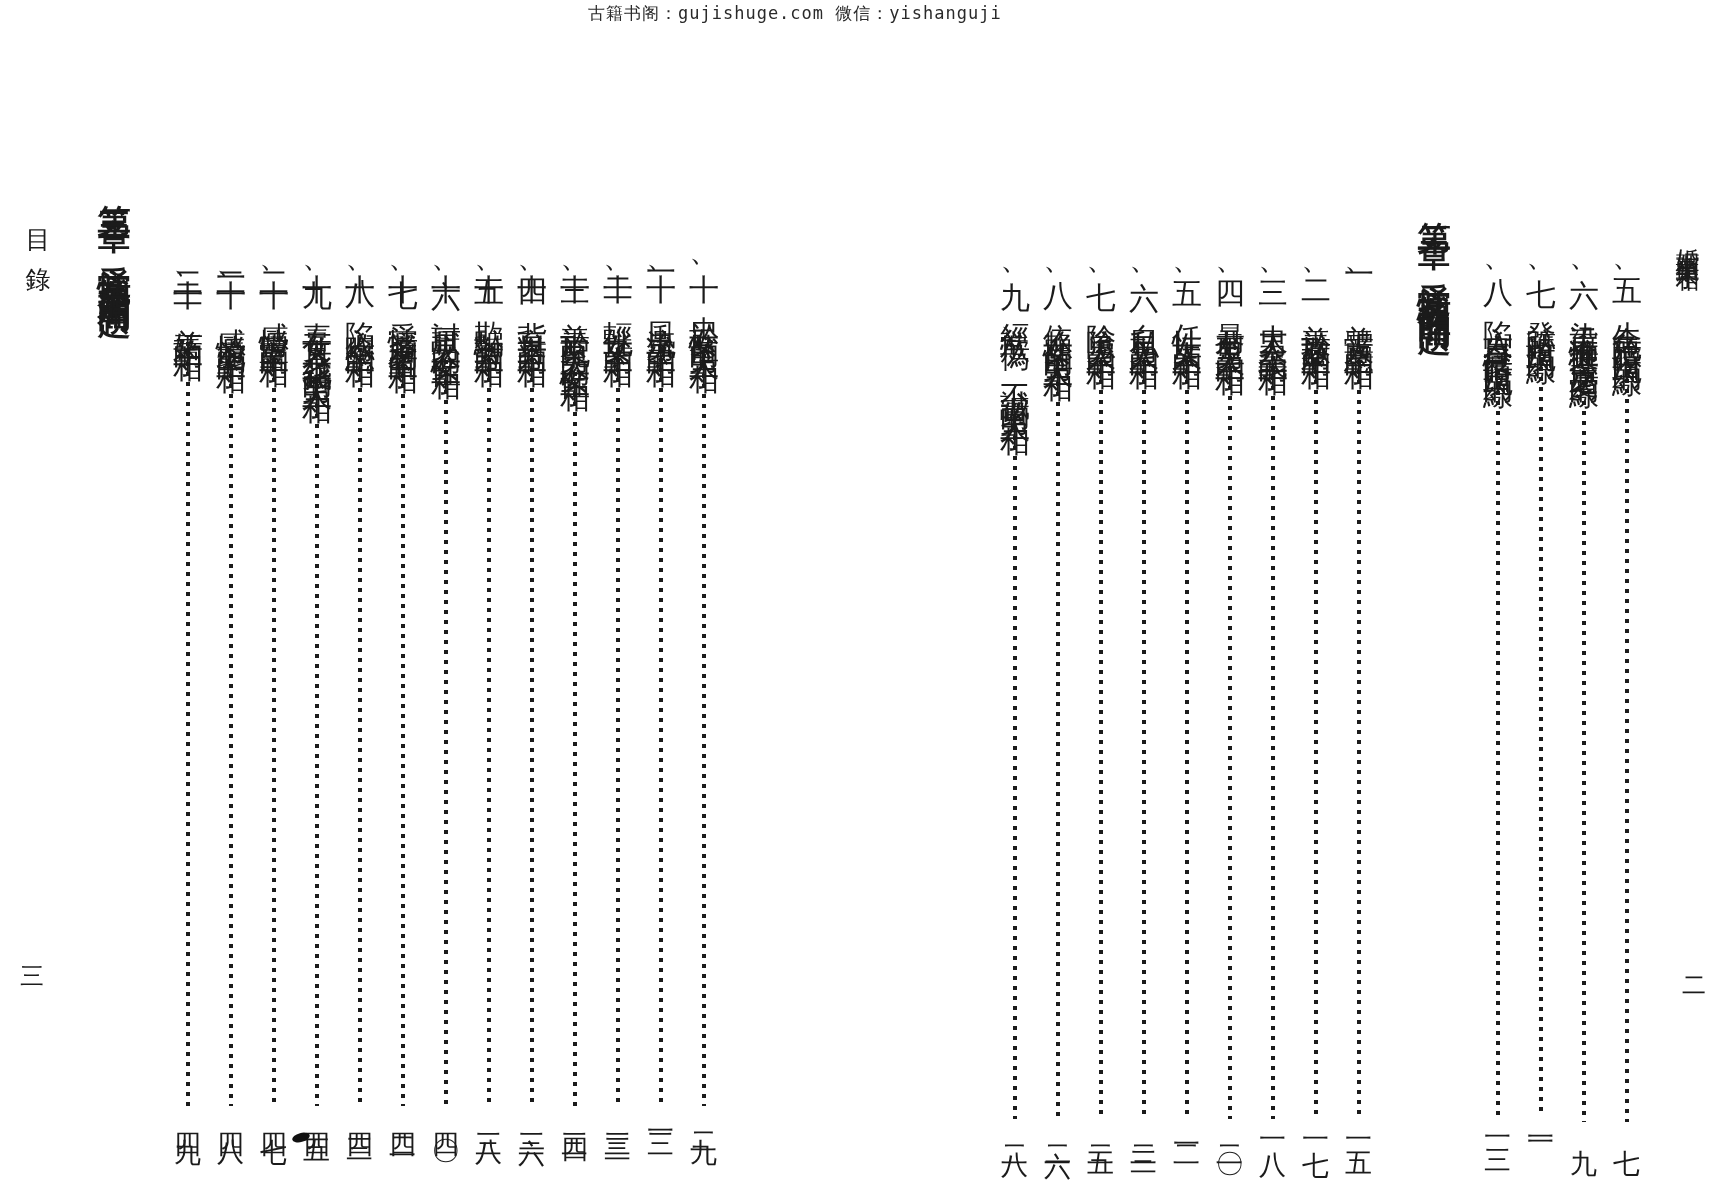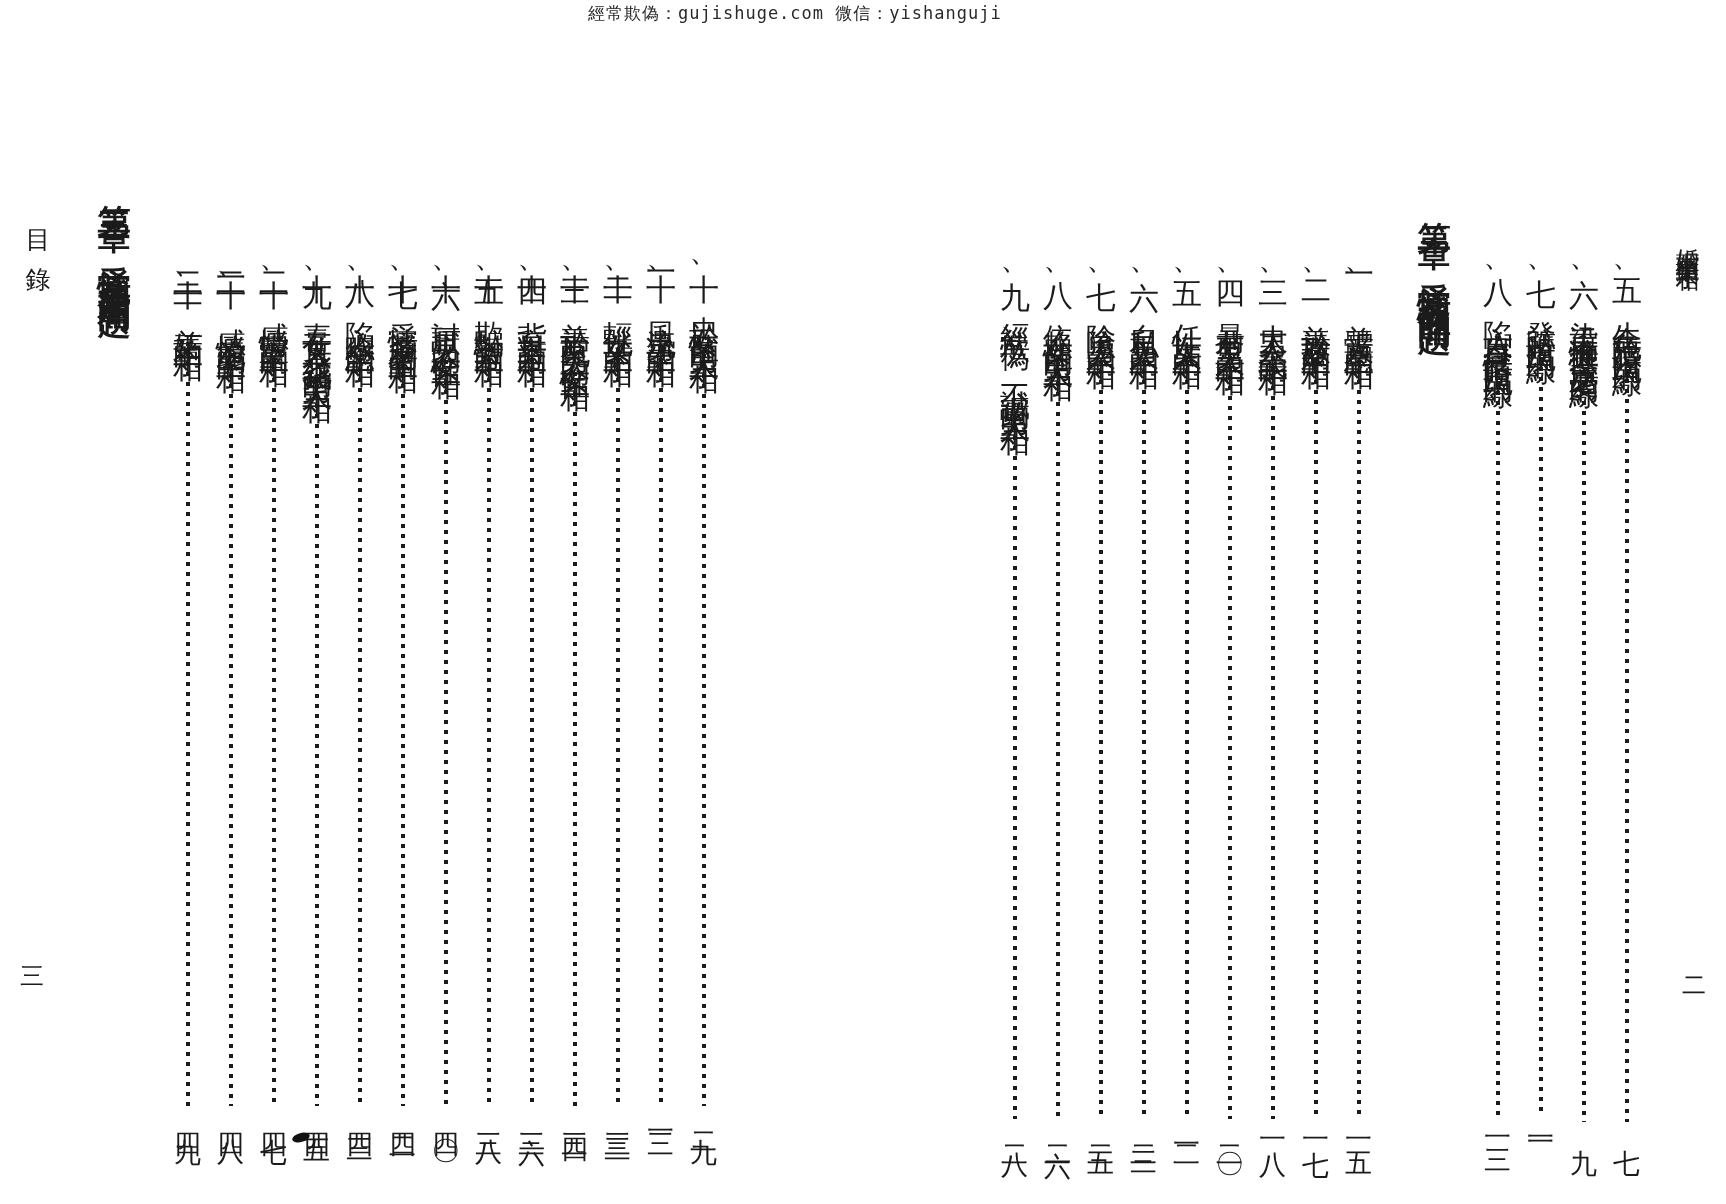--- a/index.html
+++ b/index.html
@@ -56,21 +56,21 @@
   .smudge {
     position: absolute; left: 292px; top: 1133px; width: 18px; height: 9px;
     background: #111; border-radius: 50%; transform: rotate(-14deg);
   }
 </style>
 </head>
 <body style="--ink: #1b1b1b;">
 
 <div class="canvas">
 
-  <div class="watermark">經常欺偽：gujishuge.com 微信：yishanguji</div>
+  <div class="watermark">古籍书阁：gujishuge.com 微信：yishanguji</div>
 
   <div class="margin-title v">婚姻事業與手相</div>
 
   <div class="toc-list list-carryover">
 
       <div class="toc-item">
         <span class="t">五、生命危險時出現的線</span>
         <span class="lead"></span>
         <span class="num">七</span>
       </div>

